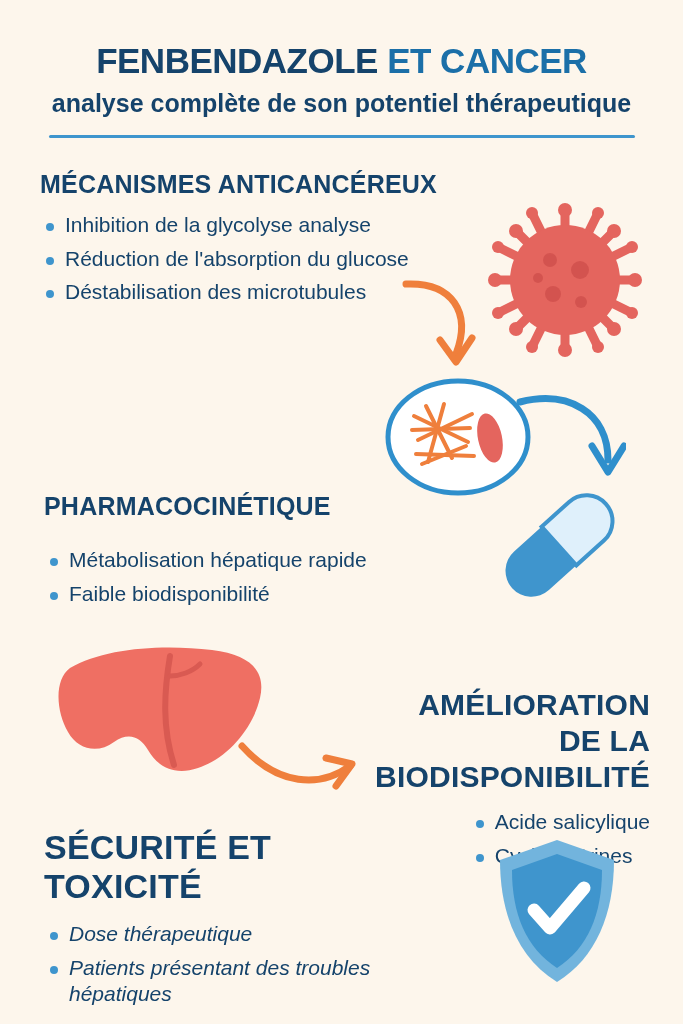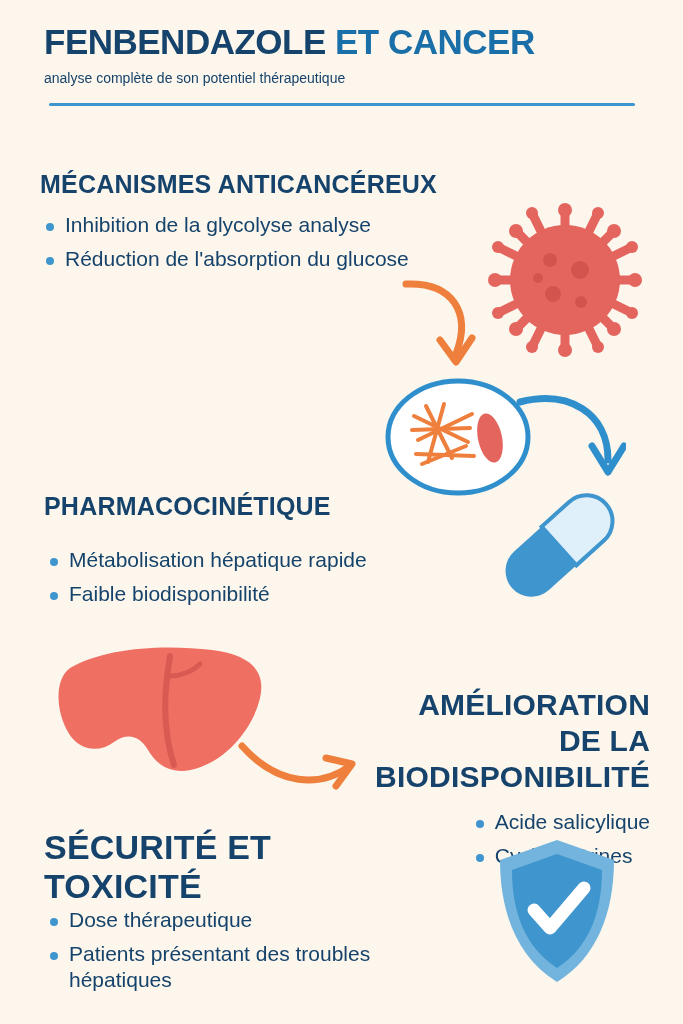--- a/index.html
+++ b/index.html
@@ -16,38 +16,39 @@
   }
   .infographic {
     position: relative;
     width: 683px;
     height: 1024px;
     background: #fdf6ec;
     box-sizing: border-box;
   }
   
   .header {
-    padding: 23px 44px 0 44px;
+    padding: 42px 44px 0 44px;
+    text-align: center;
   }
   .title {
     font-size: 35px;
     font-weight: bold;
     color: #15436b;
     letter-spacing: -0.5px;
     line-height: 1.08;
     white-space: nowrap;
   }
   .title .accent {
     color: #1b6fa8;
   }
   .subtitle {
     margin-top: 9px;
-    font-size: 14px;
+    font-size: 25px;
     color: #15436b;
-    font-weight: 400;
+    font-weight: 700;
   }
   .divider {
     margin: 17px auto 0 auto;
     width: 586px;
     height: 3px;
     background: #3f95cd;
     border-radius: 2px;
   }
   
   .section-title {
@@ -120,21 +121,21 @@
   #sec-bioavail ul li { font-size: 21px; }
 
   
   #sec-safety {
     position: absolute;
     left: 44px;
     top: 828px;
     width: 380px;
   }
   #sec-safety .section-title { font-size: 34px; }
-  #sec-safety ul { margin-top: 1px; }
+  #sec-safety ul { margin-top: 15px; font-style: italic; }
 
   
   .gfx { position: absolute; }
   #gfx-virus   { left: 480px; top: 198px; }
   #gfx-cell    { left: 382px; top: 376px; }
   #gfx-capsule { left: 492px; top: 484px; }
   #gfx-liver   { left: 52px;  top: 632px; }
   #gfx-shield  { left: 492px; top: 836px; }
   #gfx-arrow1  { left: 400px; top: 278px; }
   #gfx-arrow2  { left: 516px; top: 392px; }
@@ -152,20 +153,21 @@
     </div>
     <div class="subtitle">analyse complète de son potentiel thérapeutique</div>
     <div class="divider"></div>
   </div>
 
   <div id="sec-mechanisms">
     <div class="section-title">MÉCANISMES ANTICANCÉREUX</div>
     <ul class="bullets">
       <li>Inhibition de la glycolyse analyse</li>
       <li>Réduction de l'absorption du glucose</li>
+      <li>Déstabilisation des microtubules</li>
     </ul>
   </div>
 
   <div id="sec-pharmaco">
     <div class="section-title">PHARMACOCINÉTIQUE</div>
     <ul class="bullets">
       <li>Métabolisation hépatique rapide</li>
       <li>Faible biodisponibilité</li>
     </ul>
   </div>

